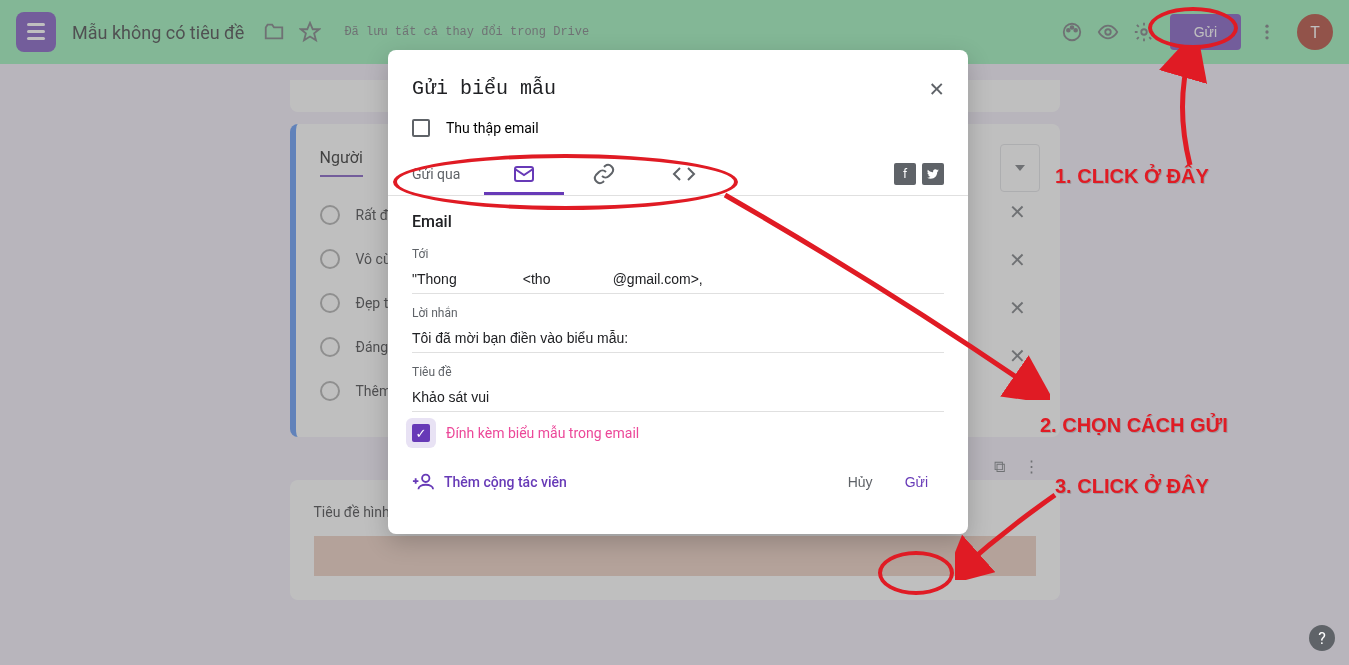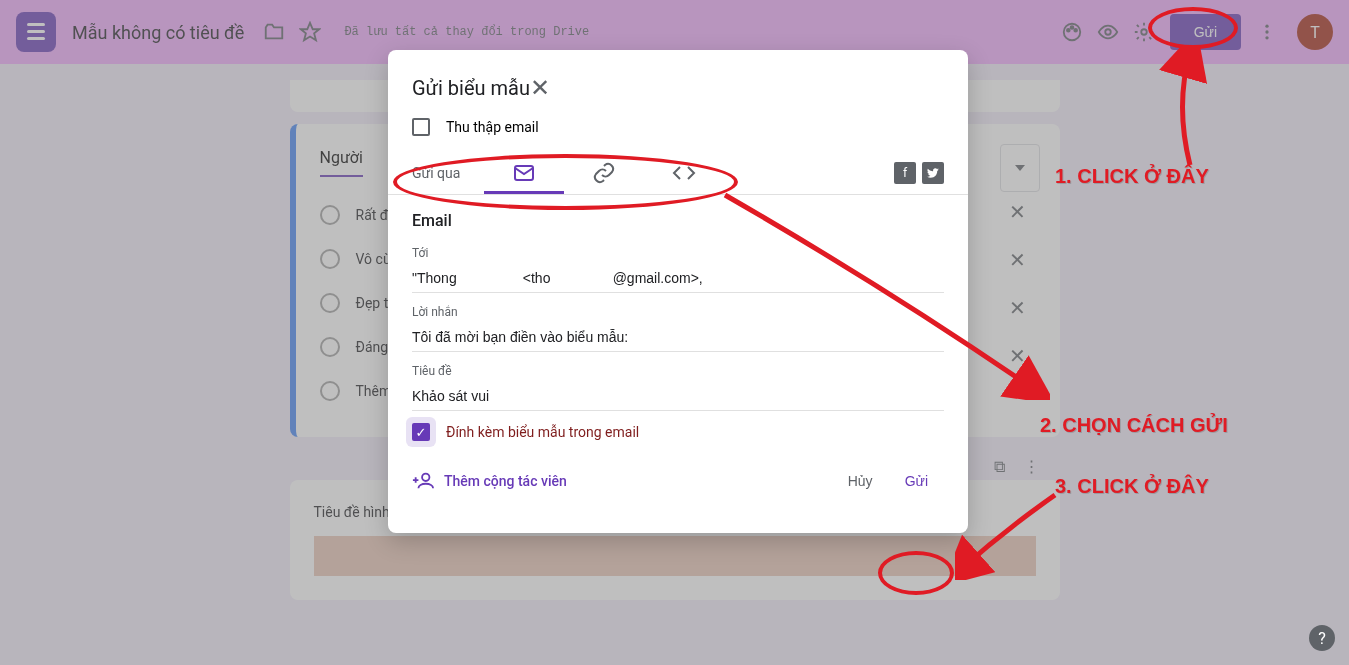--- a/index.html
+++ b/index.html
@@ -1,19 +1,19 @@
 <!DOCTYPE html>
 <html><head>
 <meta charset="utf-8">
 <style>
 * { box-sizing: border-box; margin: 0; padding: 0; }
 body { font-family: Roboto, "Segoe UI", Arial, sans-serif; background: #f0ebf8; width: 1349px; height: 665px; overflow: hidden; position: relative; }
 
 
-.header { display: flex; align-items: center; height: 64px; padding: 0 16px; background: #f0abfc; }
+.header { display: flex; align-items: center; height: 64px; padding: 0 16px; background: #86efac; }
 .forms-logo { width: 40px; height: 40px; background: #673ab7; border-radius: 8px; display: flex; align-items: center; justify-content: center; margin-right: 16px; }
 .forms-logo-inner { width: 18px; height: 22px; position: relative; }
 .forms-logo-inner::before { content: ""; position: absolute; width: 100%; height: 3px; background: #fff; top: 2px; border-radius: 2px; }
 .forms-logo-inner::after { content: ""; position: absolute; width: 100%; height: 3px; background: #fff; top: 9px; border-radius: 2px; box-shadow: 0 7px 0 #fff; }
 .form-title { font-size: 18px; color: #202124; margin-right: 12px; }
 .h-icon { width: 24px; height: 24px; color: #5f6368; margin: 0 6px; cursor: pointer; display: flex; align-items: center; justify-content: center; }
 .save-text { font-size: 12px; color: #5f6368; margin-left: 16px; line-height: 1.4; font-family: Liberation Mono, monospace; }
 .spacer { flex: 1; }
 .send-btn { background: #673ab7; color: #fff; border: none; border-radius: 4px; padding: 0 24px; height: 36px; font-size: 14px; font-weight: 500; cursor: pointer; margin: 0 8px; }
 .avatar { width: 36px; height: 36px; border-radius: 50%; background: #a52714; color: #fff; display: flex; align-items: center; justify-content: center; font-size: 16px; margin-left: 12px; }
@@ -29,21 +29,21 @@
 .dropdown-stub { position: absolute; right: 20px; top: 20px; width: 40px; height: 48px; border: 1px solid #dadce0; border-radius: 4px; display: flex; align-items: center; justify-content: center; }
 .remove-x { position: absolute; right: 30px; width: 24px; height: 24px; color: #5f6368; font-size: 20px; display: flex; align-items: center; justify-content: center; }
 .img-title-card { width: 770px; background: #fff; border-radius: 8px; padding: 24px; }
 .img-placeholder { height: 40px; background: #e8c5b5; }
 
 
 .dim-overlay { position: absolute; inset: 0; background: rgba(128,128,128,0.5); pointer-events: none; }
 
 
 .modal { position: absolute; top: 50px; left: 388px; width: 580px; background: #fff; border-radius: 8px; box-shadow: 0 8px 24px rgba(0,0,0,0.2); z-index: 100; }
-.modal-header { padding: 24px 24px 8px; display: flex; justify-content: flex-start; align-items: center; }
+.modal-header { padding: 24px 24px 8px; display: flex; justify-content: space-between; align-items: center; font-family: Liberation Mono, monospace; }
 .modal-title { font-size: 20px; color: #202124; }
 .close-x { font-size: 24px; color: #5f6368; cursor: pointer; }
 .collect-row { padding: 8px 24px; display: flex; align-items: center; }
 .checkbox { width: 18px; height: 18px; border: 2px solid #5f6368; border-radius: 2px; margin-right: 16px; }
 .send-via-row { padding: 8px 24px 0; display: flex; align-items: center; border-bottom: 1px solid #e0e0e0; }
 .send-via-label { font-size: 14px; color: #5f6368; margin-right: 24px; }
 .tab { width: 80px; height: 42px; display: flex; align-items: center; justify-content: center; cursor: pointer; position: relative; }
 .tab.active::after { content: ""; position: absolute; bottom: 0; left: 0; right: 0; height: 3px; background: #673ab7; }
 .tab svg { color: #5f6368; }
 .tab.active svg { color: #673ab7; }
@@ -217,21 +217,21 @@
     <div class="field">
       <div class="field-label">Lời nhắn</div>
       <input class="field-input" value="Tôi đã mời bạn điền vào biểu mẫu:" style="">
     </div>
     <div class="field">
       <div class="field-label">Tiêu đề</div>
       <input class="field-input" value="Khảo sát vui" style="">
     </div>
     <div class="include-row">
       <div class="chk-filled"></div>
-      <span style="font-size:14px;color:#7f1d1d;">Đính kèm biểu mẫu trong email</span>
+      <span style="font-size:14px;color:#ec4899;">Đính kèm biểu mẫu trong email</span>
     </div>
   </div>
   <div class="modal-footer">
     <div class="add-collab">
       <svg width="22" height="22" viewBox="0 0 24 24" fill="none" stroke="#673ab7" stroke-width="2">
           <circle cx="15" cy="8" r="4"></circle>
           <path d="M23 20c0-3-3.5-5-8-5s-8 2-8 5"></path>
           <path d="M4 8v6M1 11h6"></path>
         </svg>
       <span>Thêm cộng tác viên</span>

